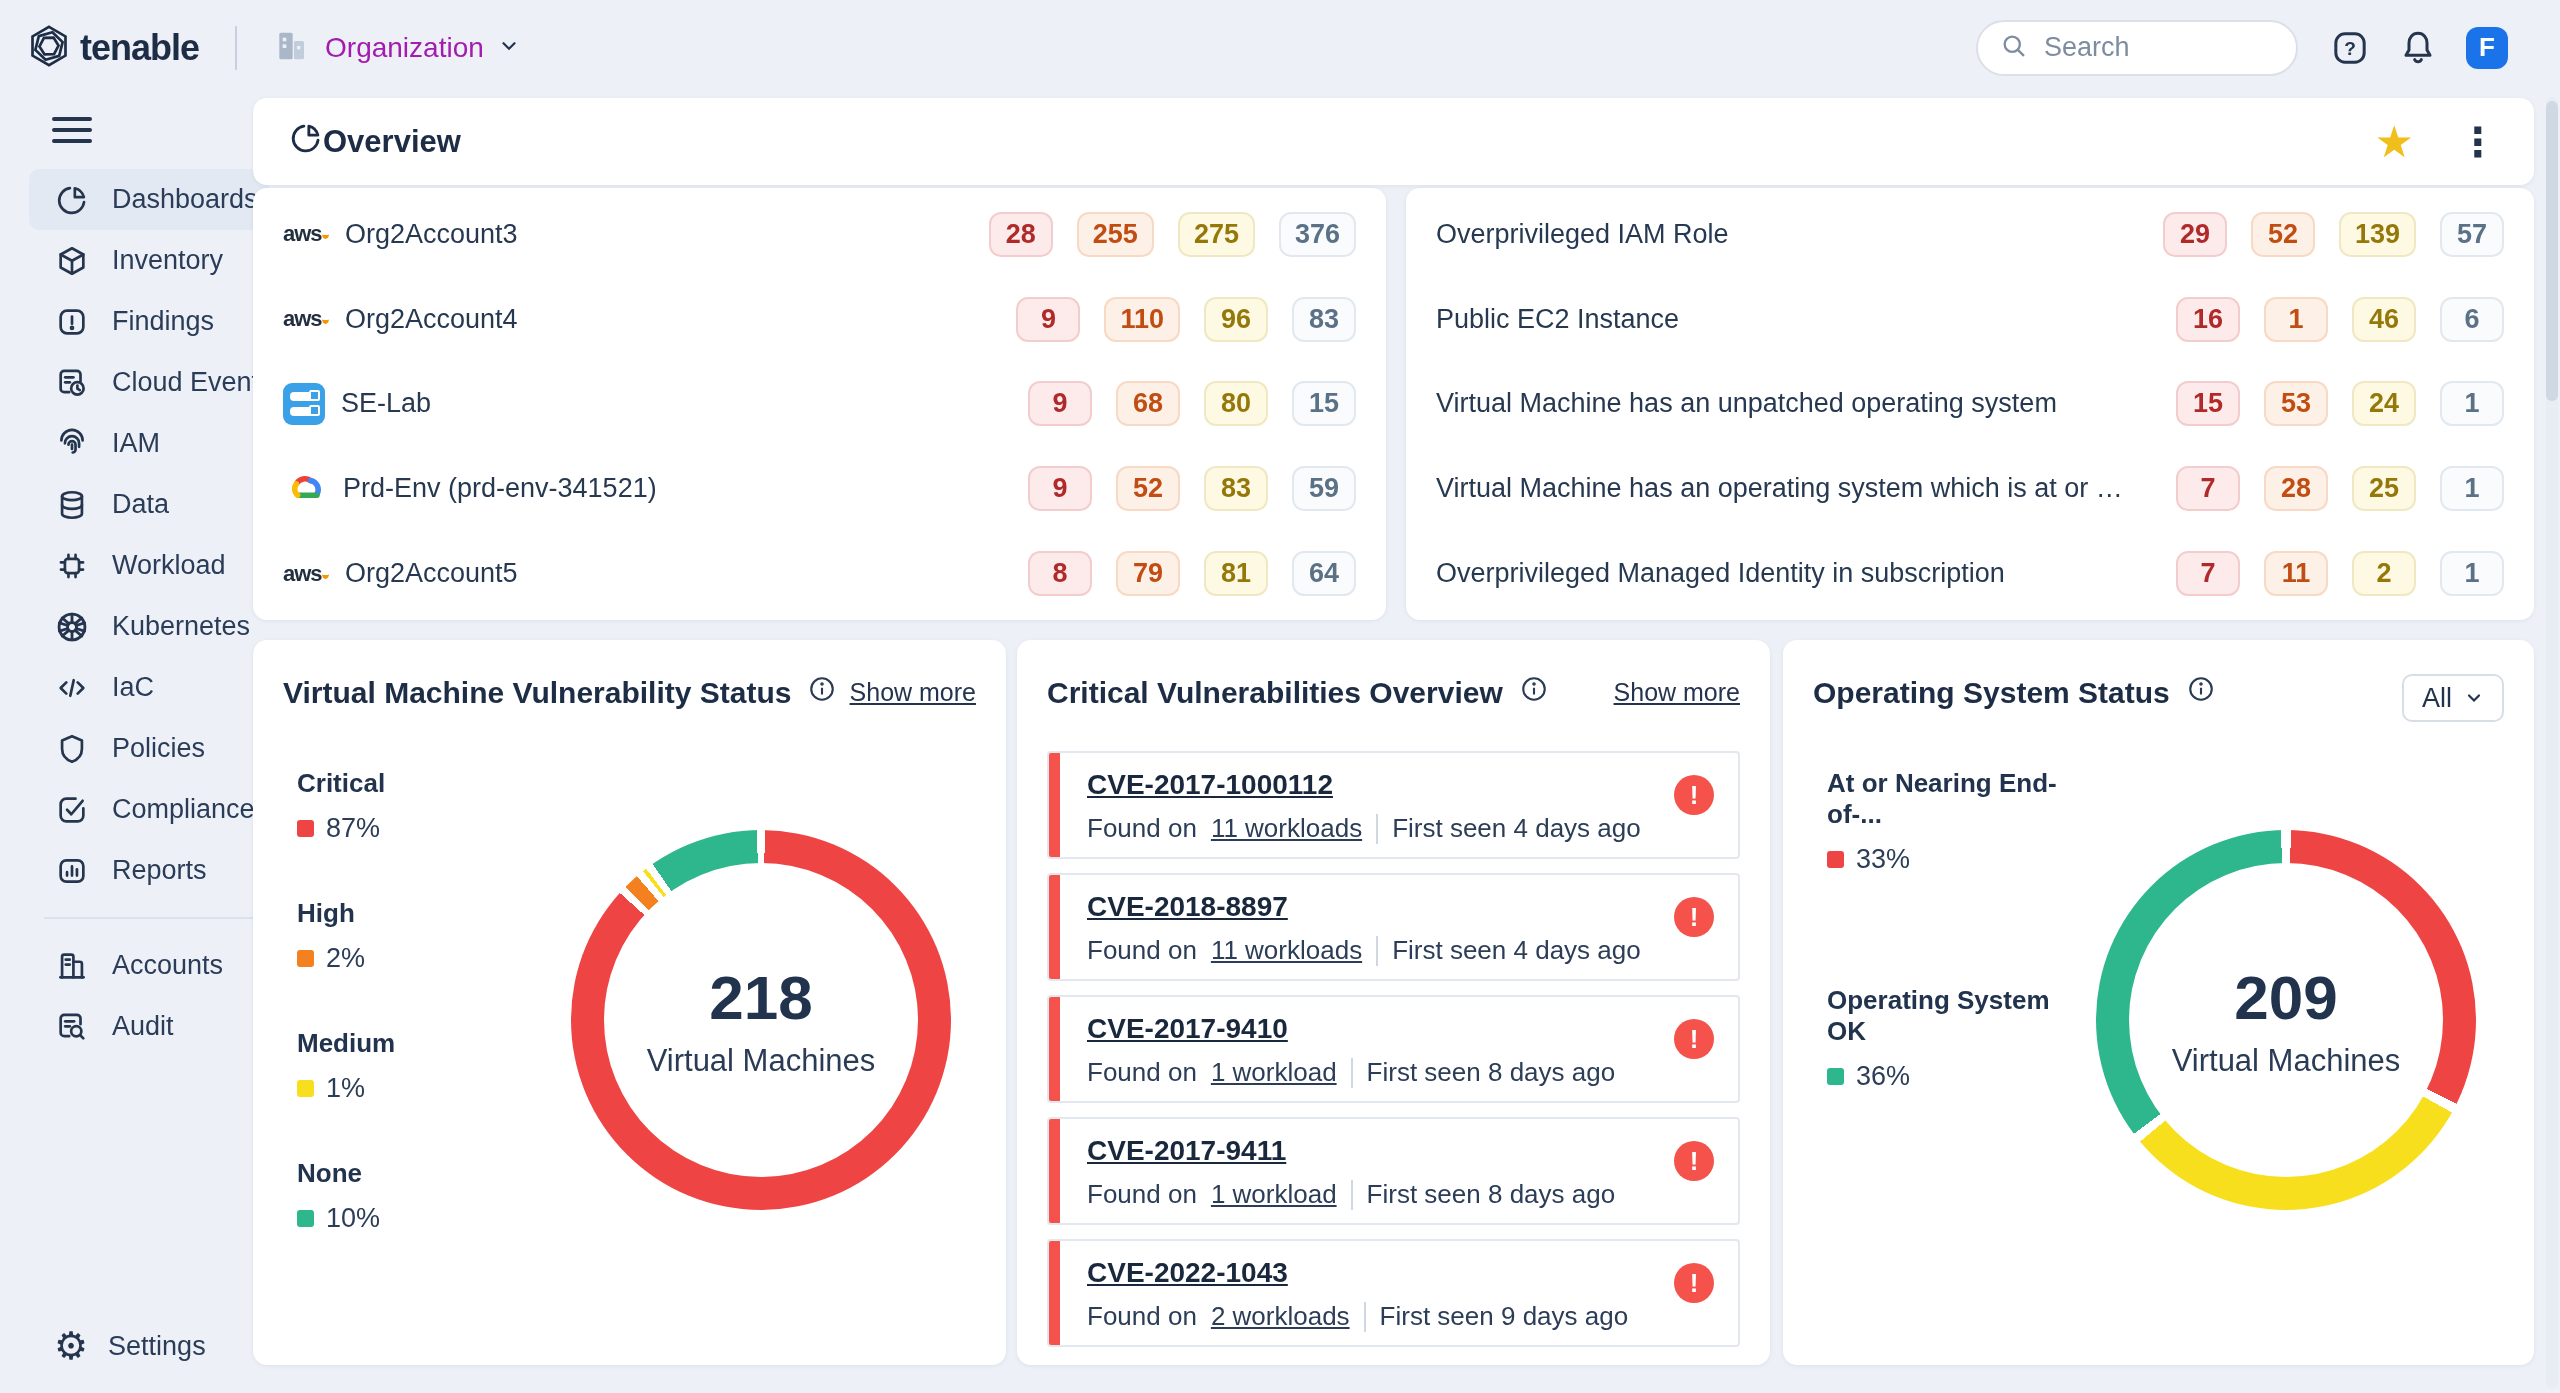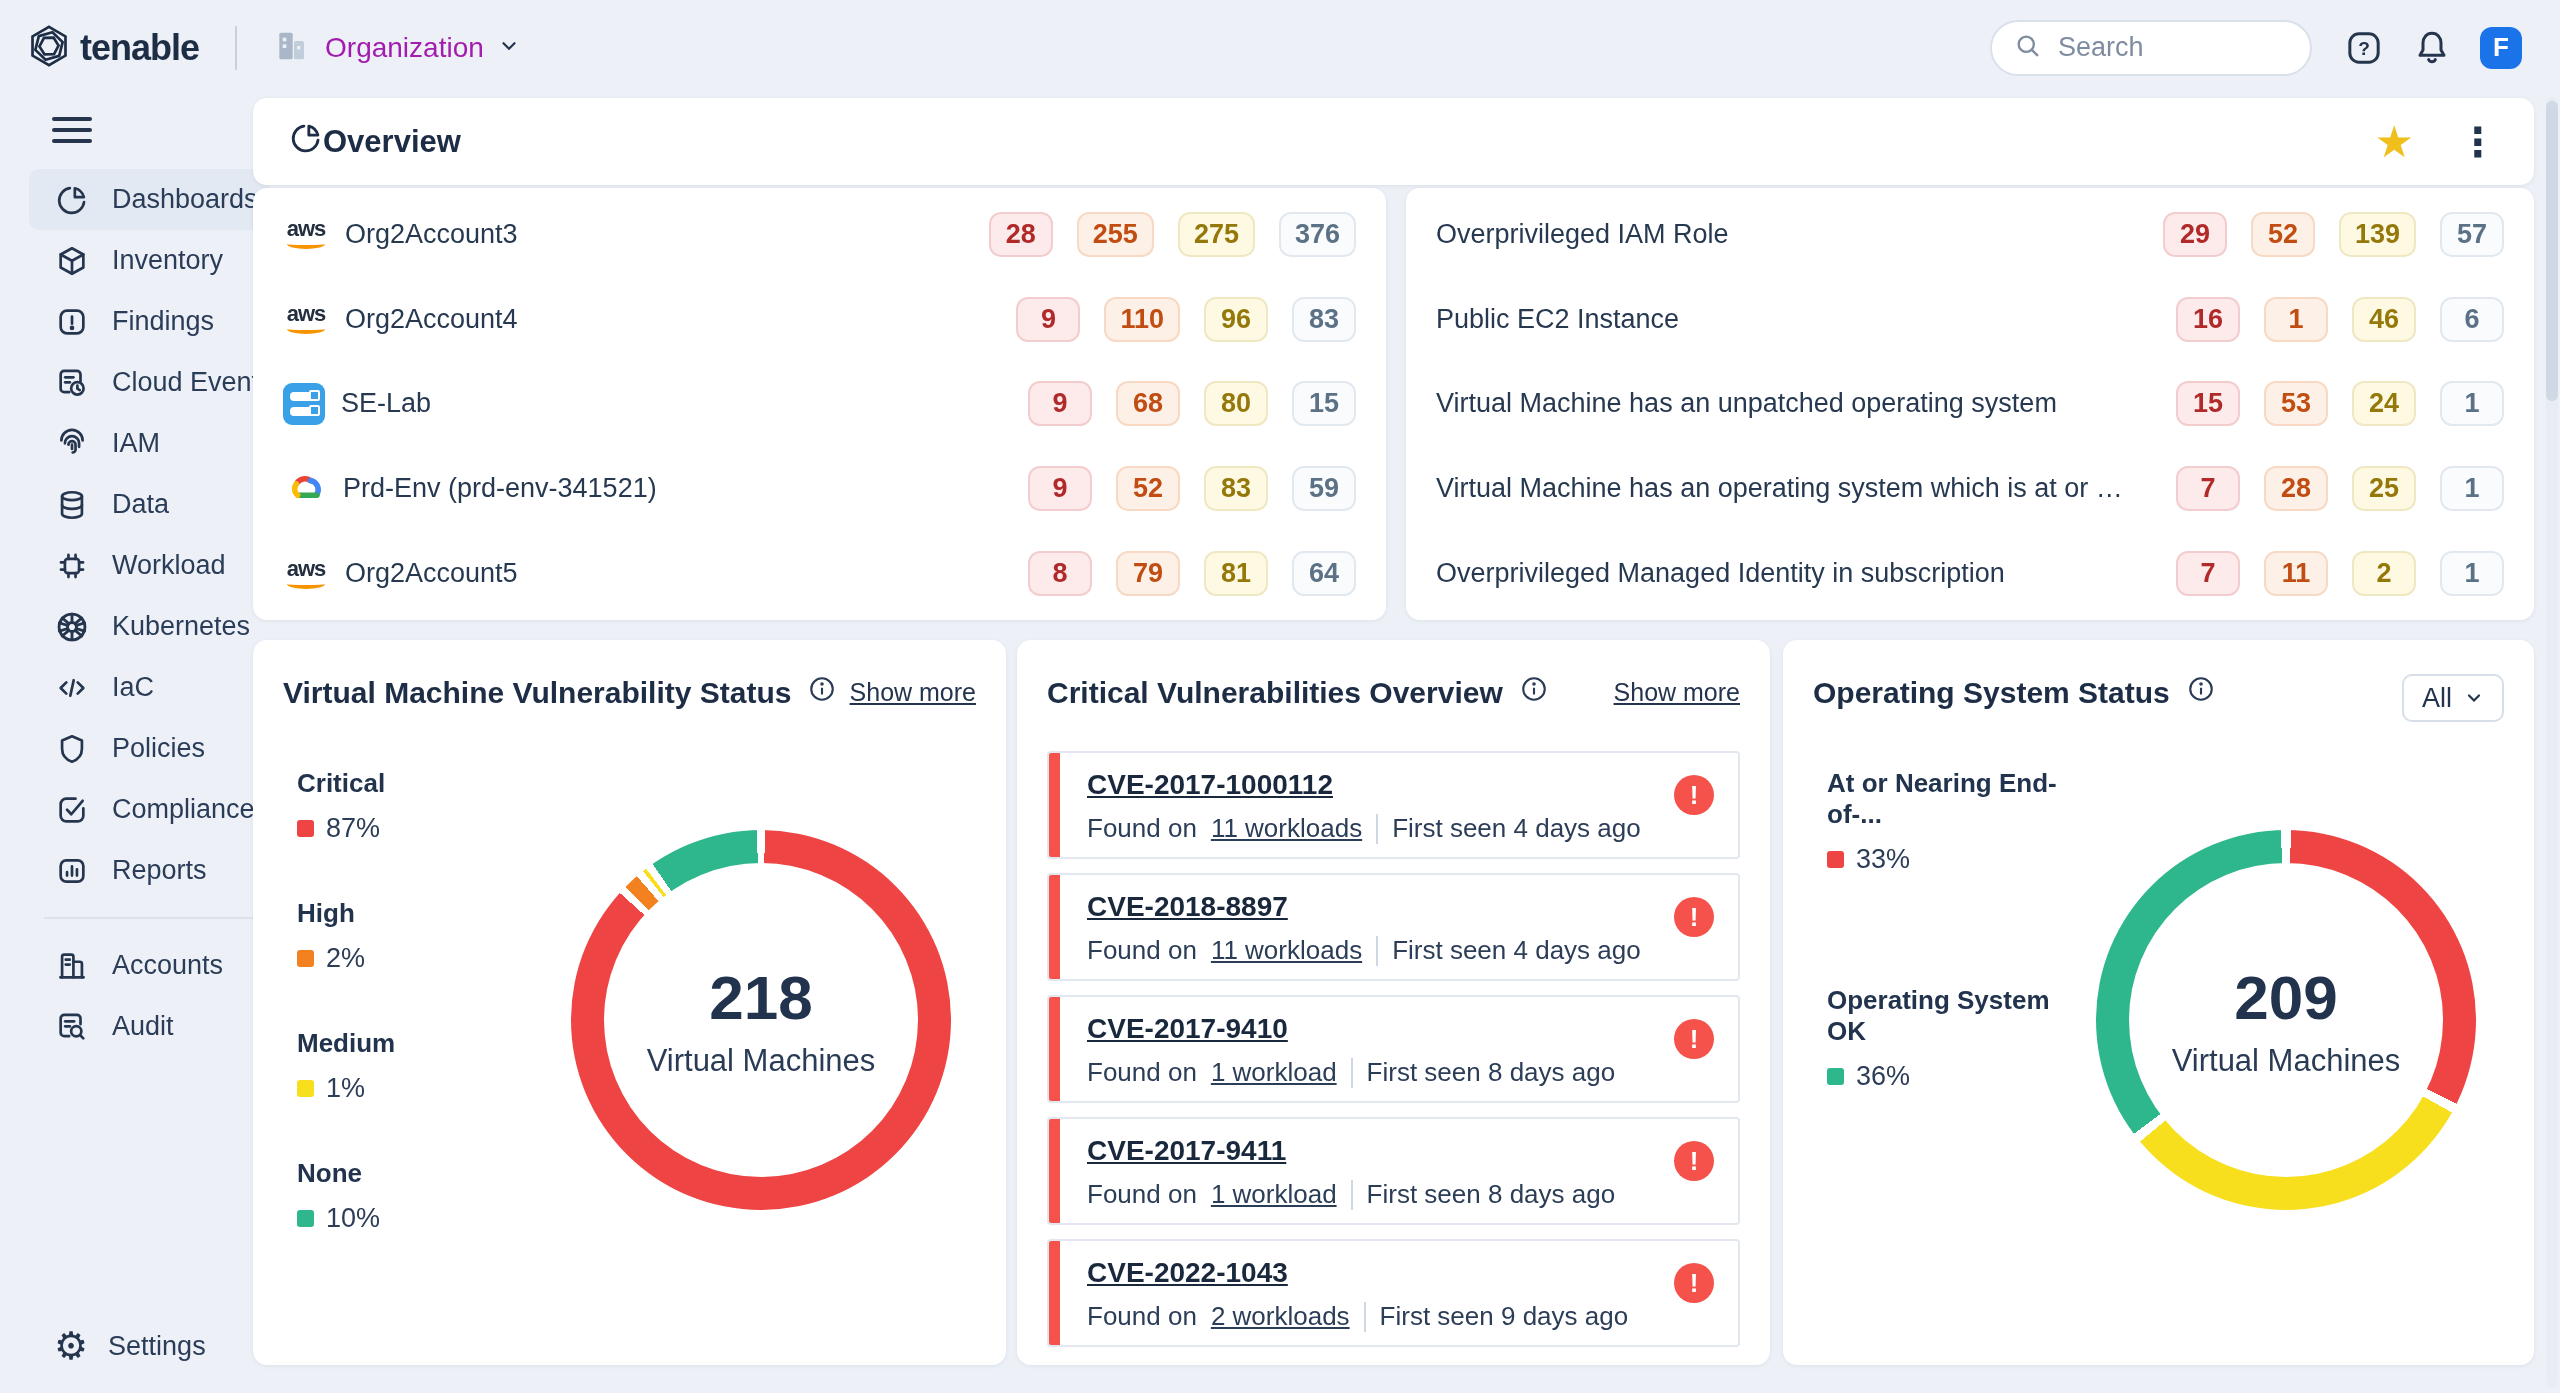--- a/index.html
+++ b/index.html
@@ -5,21 +5,21 @@
   * { margin:0; padding:0; box-sizing:border-box; }
   html,body { width:2560px; height:1393px; }
   body {
     font-family:"Liberation Sans","DejaVu Sans",sans-serif;
     background:#edf1f7; color:#22334e; overflow:hidden;
   }
   .app { position:relative; width:2560px; height:1393px; }
 
   
   .topbar { position:absolute; left:0; top:0; width:2560px; height:95px;
-    display:flex; align-items:center; padding:0 38px 0 26px; }
+    display:flex; align-items:center; padding:0 52px 0 26px; }
   .brand { display:flex; align-items:center; gap:8px; }
   .brand-text { font-size:36px; font-weight:700; color:#1d2d45; letter-spacing:-1px; }
   .topbar-divider { width:2px; height:44px; background:#c7d0dc; margin:0 34px 0 36px; }
   .org-switch { display:flex; align-items:center; gap:14px; cursor:pointer; }
   .org-label { font-size:28px; color:#a21caf; }
   .spacer { flex:1; }
   .search-pill { display:flex; align-items:center; gap:16px; width:322px; height:56px;
     background:#fff; border:2px solid #d9e0ea; border-radius:28px; padding:0 22px; margin-right:32px; }
   .search-placeholder { font-size:27px; color:#7e8ca0; }
   .top-icon { margin-right:28px; display:flex; align-items:center; }
@@ -98,21 +98,21 @@
   .cve-stripe { position:absolute; left:0; top:0; bottom:0; width:11px; background:#f4524a; }
   .cve-id { font-size:28px; font-weight:700; color:#19283c; text-decoration:underline; display:inline-block; }
   .cve-meta { margin-top:12px; display:flex; align-items:center; gap:14px; font-size:26px; color:#2c3d57; }
   .cve-link { text-decoration:underline; cursor:pointer; }
   .meta-div { width:2px; height:30px; background:#cfd8e2; }
   .cve-alert { position:absolute; right:24px; top:22px; width:40px; height:40px; border-radius:50%;
     background:#f4524a; color:#fff; display:flex; align-items:center; justify-content:center;
     font-size:26px; font-weight:700; }
 
   
-  .aws-ic { width:46px; display:flex; flex-direction:column; align-items:center; flex:none; }
+  .aws-ic { width:46px; display:flex; flex-direction:row; align-items:center; flex:none; }
   .aws-txt { font-size:22px; font-weight:700; color:#232f3e; line-height:20px; letter-spacing:-1px; }
   .aws-smile { width:38px; height:10px; border-bottom:4px solid #f79400; border-radius:0 0 90% 90%; }
   .selab-ic { width:42px; height:42px; border-radius:9px; background:#3aa0e8; flex:none;
     display:flex; flex-direction:column; justify-content:center; gap:6px; padding:0 7px; }
   .selab-bar { height:9px; border-radius:4px; background:#fff; position:relative; }
   .selab-bar::after { content:""; position:absolute; right:-2px; top:-2px; width:7px; height:7px;
     border-radius:2px; background:#3aa0e8; border:2px solid #fff; }
   .gcp-ic { flex:none; }
 
   .scroll-track { position:absolute; right:2px; top:97px; bottom:4px; width:12px;

